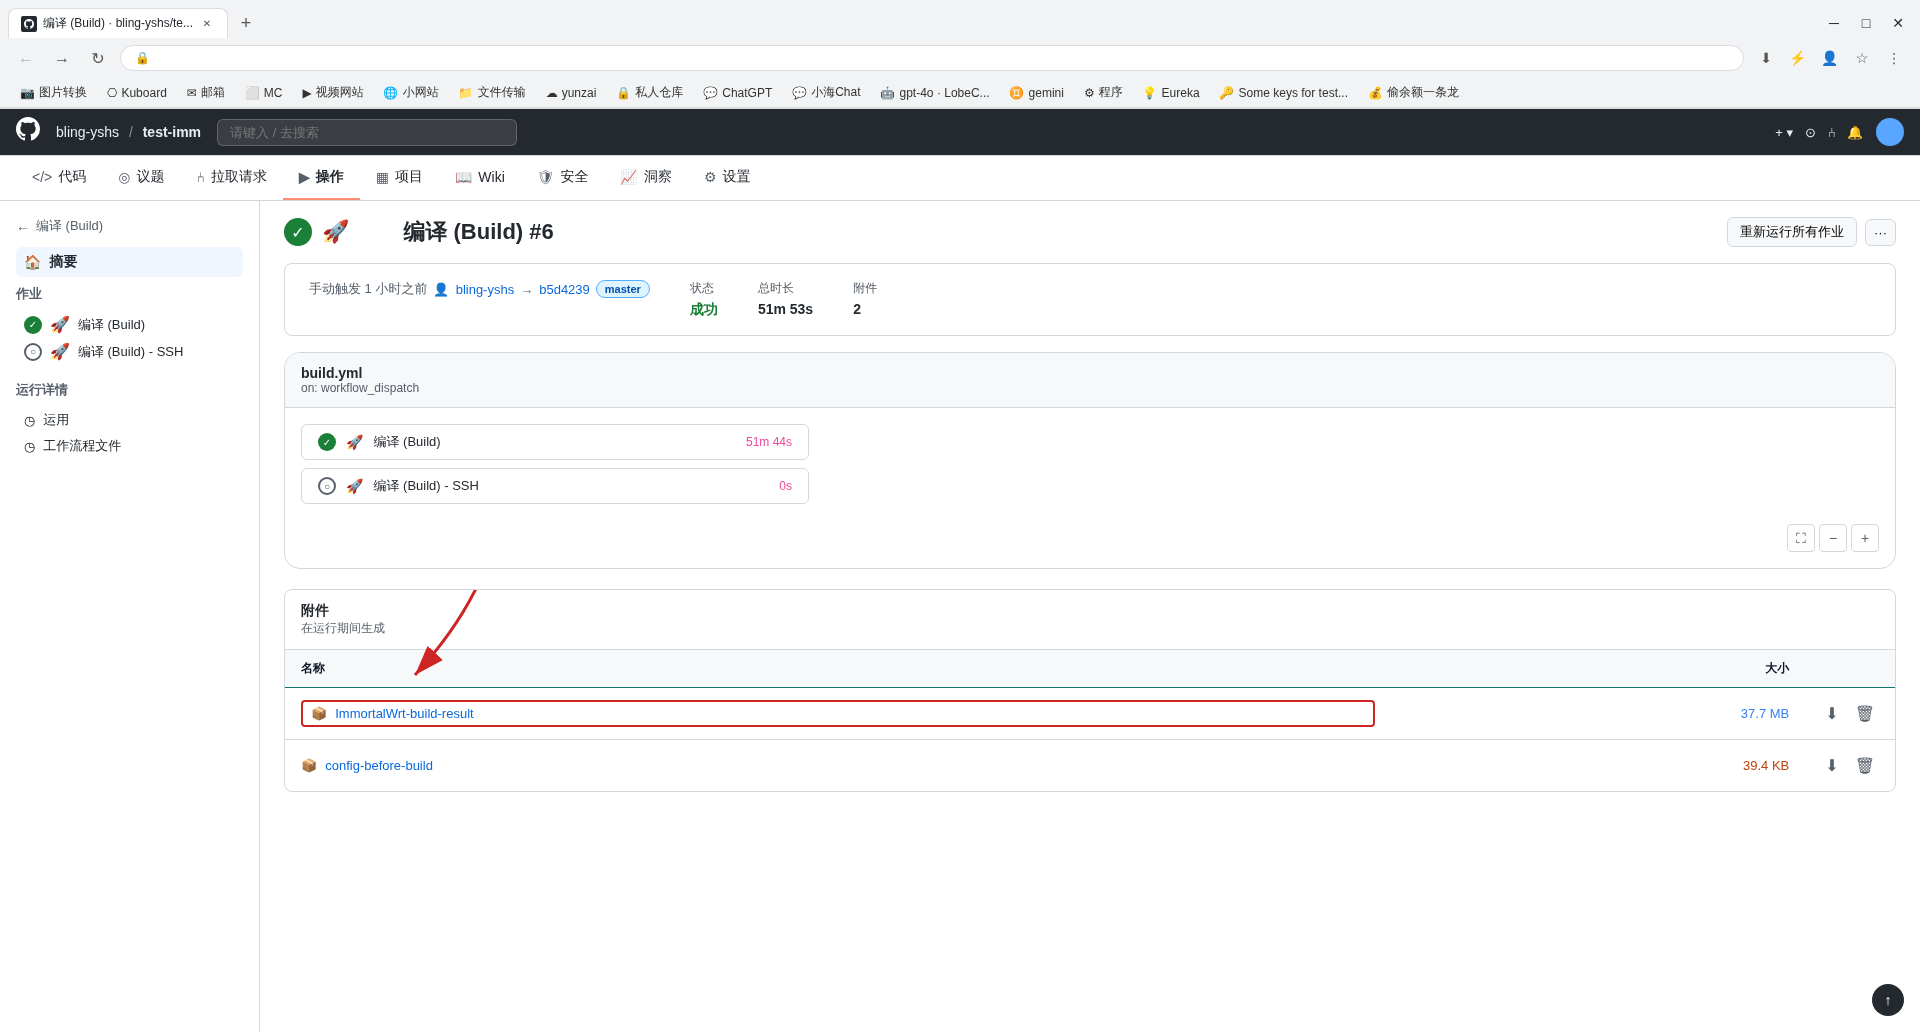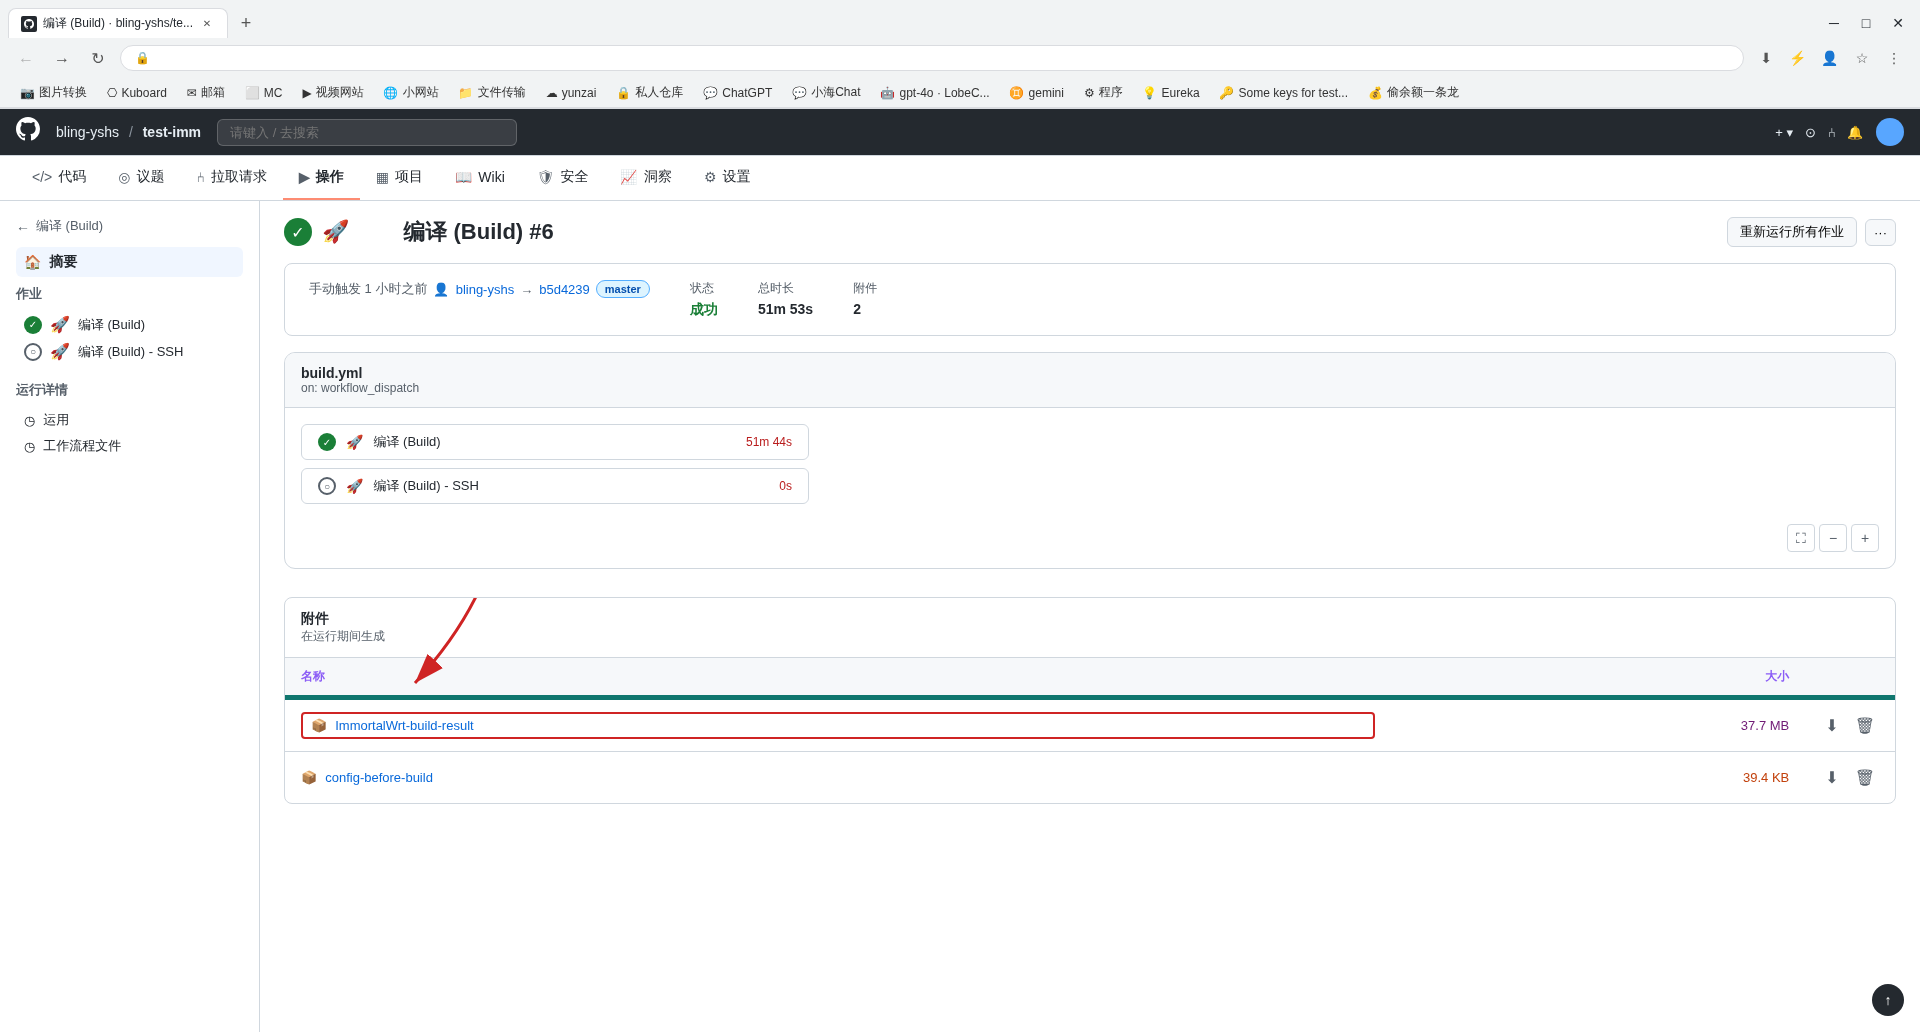--- a/index.html
+++ b/index.html
@@ -64,35 +64,35 @@
 
     
     .run-info-card { border: 1px solid #d0d7de; border-radius: 8px; padding: 16px 24px; margin-bottom: 16px; display: flex; gap: 40px; align-items: flex-start; }
     .run-info-section { display: flex; flex-direction: column; gap: 4px; }
     .run-info-label { font-size: 12px; color: #57606a; }
     .run-info-value { font-size: 14px; font-weight: 600; }
     .run-trigger { display: flex; align-items: center; gap: 6px; font-size: 13px; color: #57606a; }
     .tag-badge { background: #ddf4ff; color: #0550ae; border: 1px solid #54aeff; border-radius: 20px; padding: 2px 8px; font-size: 11px; font-weight: 600; }
 
     
-    .workflow-card { border: 1px solid #d0d7de; border-radius: 11px; margin-bottom: 28px; overflow: hidden; }
+    .workflow-card { border: 1px solid #d0d7de; border-radius: 16px; margin-bottom: 20px; overflow: hidden; }
     .workflow-card-header { padding: 12px 16px; border-bottom: 1px solid #d0d7de; background: #f6f8fa; }
     .workflow-card-header h3 { font-size: 14px; font-weight: 600; }
     .workflow-card-sub { font-size: 12px; color: #57606a; }
     .workflow-job { display: flex; align-items: center; gap: 10px; padding: 8px 16px; border: 1px solid #d0d7de; border-radius: 6px; margin-bottom: 8px; cursor: pointer; }
     .workflow-job-name { font-size: 13px; flex: 1; }
-    .workflow-job-time { font-size: 12px; color: #b91c1c; }
+    .workflow-job-time { font-size: 12px; color: #ec4899; }
 
     
     .artifacts-card { border: 1px solid #d0d7de; border-radius: 8px; margin-bottom: 16px; overflow: hidden; }
     .artifacts-header { padding: 12px 16px; border-bottom: 1px solid #d0d7de; }
     .artifacts-header h3 { font-size: 14px; font-weight: 600; }
     .artifacts-header p { font-size: 12px; color: #57606a; }
     .artifacts-table { width: 100%; border-collapse: collapse; }
-    .artifacts-table th { padding: 10px 16px; text-align: left; font-size: 12px; font-weight: 600; color: #8b5cf6; border-bottom: 5px solid #0f766e; background: #f6f8fa; }
+    .artifacts-table th { padding: 10px 16px; text-align: left; font-size: 12px; font-weight: 600; color: #0f172a; border-bottom: 1px solid #0f766e; background: #f6f8fa; }
     .artifacts-table td { padding: 12px 16px; font-size: 13px; border-bottom: 1px solid #d0d7de; }
     .artifacts-table tr:last-child td { border-bottom: none; }
     .artifact-name { display: flex; align-items: center; gap: 8px; color: #0969da; cursor: pointer; }
     .artifact-highlighted { border: 2px solid #cf2424 !important; border-radius: 4px; padding: 4px 8px !important; }
     .artifact-actions { display: flex; gap: 8px; justify-content: flex-end; }
     .artifact-action-btn { border: none; background: none; cursor: pointer; color: #57606a; font-size: 16px; padding: 4px; }
     .zoom-btn { width: 28px; height: 28px; border: none; background: #fff; cursor: pointer; display: flex; align-items: center; justify-content: center; font-size: 14px; color: #57606a; }
 
     .success-check { display: inline-flex; align-items: center; justify-content: center; width: 20px; height: 20px; background: #1a7f37; border-radius: 50%; color: #fff; font-size: 12px; }
     .rocket-emoji { font-size: 16px; }
@@ -405,21 +405,21 @@
             </tr>
           </thead>
           <tbody>
             <tr>
               <td>
                 <div class="artifact-name artifact-highlighted">
                   <span style="color:#57606a;">📦</span>
                   <span>ImmortalWrt-build-result</span>
                 </div>
               </td>
-              <td style="text-align:right;color:#701a75;">37.7 MB</td>
+              <td style="text-align:right;color:#3b82f6;">37.7 MB</td>
               <td>
                 <div class="artifact-actions">
                   <button class="artifact-action-btn" title="下载">⬇</button>
                   <button class="artifact-action-btn" title="删除">🗑</button>
                 </div>
               </td>
             </tr>
             <tr>
               <td>
                 <div class="artifact-name">

